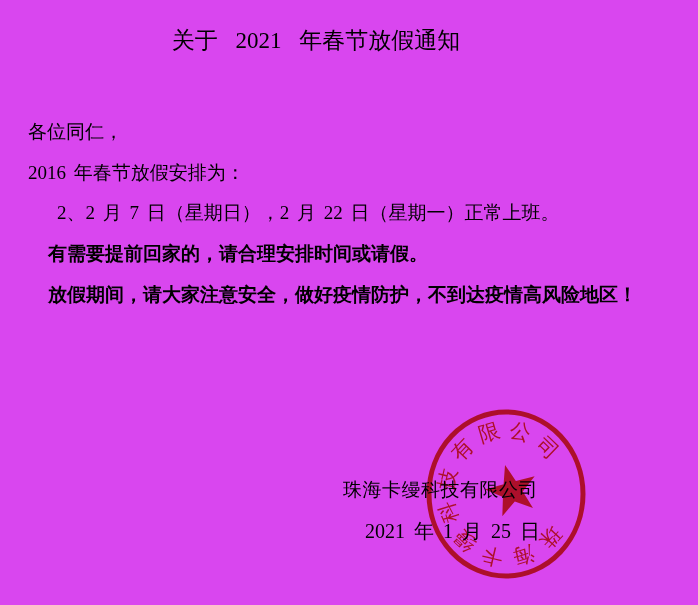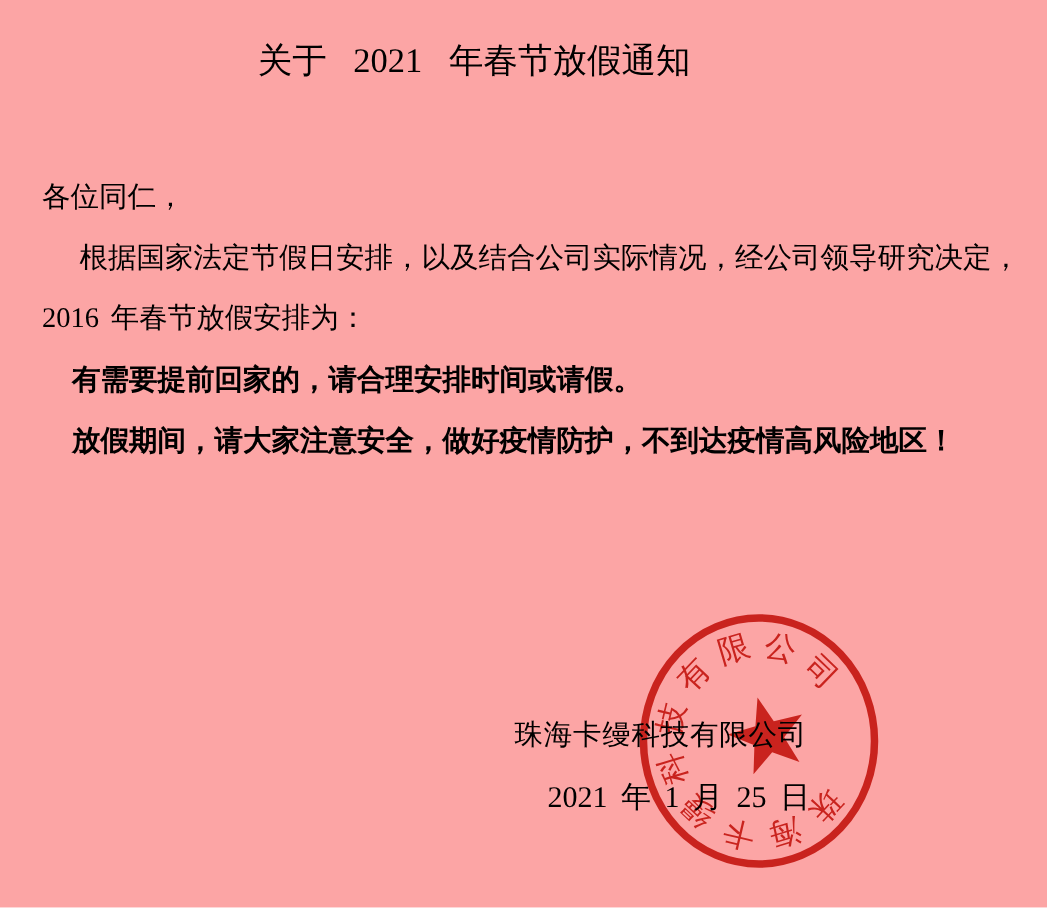--- a/index.html
+++ b/index.html
@@ -1,21 +1,21 @@
 <!DOCTYPE html>
 <html><head>
 <meta charset="utf-8">
 <style>
   html,body{margin:0;padding:0;}
   body{
     width:698px;height:605px;background:#ffffff;
     font-family:"Liberation Serif","DejaVu Serif",serif;
     color:#000;
   }
-  .page{position:relative;width:698px;height:605px;background:#fca5a5;overflow:hidden;}
+  .page{position:relative;width:698px;height:605px;background:#d946ef;overflow:hidden;}
   .doc-title{
     position:absolute;top:25px;left:0;width:632px;
     text-align:center;font-size:23px;word-spacing:12px;
     white-space:nowrap;
   }
   .body-block{
     position:absolute;top:112px;left:28px;width:668px;
     font-size:19px;line-height:40.7px;word-spacing:3px;
   }
   .line{white-space:nowrap;height:40.7px;}
@@ -38,22 +38,22 @@
 </style>
 </head>
 <body>
 
 <div class="page">
 
   <div class="doc-title">关于 2021 年春节放假通知</div>
 
   <div class="body-block">
     <div class="line">各位同仁，</div>
-    <div class="line ind-a">根据国家法定节假日安排，以及结合公司实际情况，经公司领导研究决定，</div>
     <div class="line">2016 年春节放假安排为：</div>
+    <div class="line ind-b">2、2 月 7 日（星期日），2 月 22 日（星期一）正常上班。</div>
     <div class="line ind-c">有需要提前回家的，请合理安排时间或请假。</div>
     <div class="line ind-c">放假期间，请大家注意安全，做好疫情防护，不到达疫情高风险地区！</div>
   </div>
 
   <div class="sig-company">珠海卡缦科技有限公司</div>
 
   <div class="sig-date">2021 年 1 月 25 日</div>
 
   <div class="seal">
     <svg id="seal-svg" viewBox="0 0 190 190" xmlns="http://www.w3.org/2000/svg">

